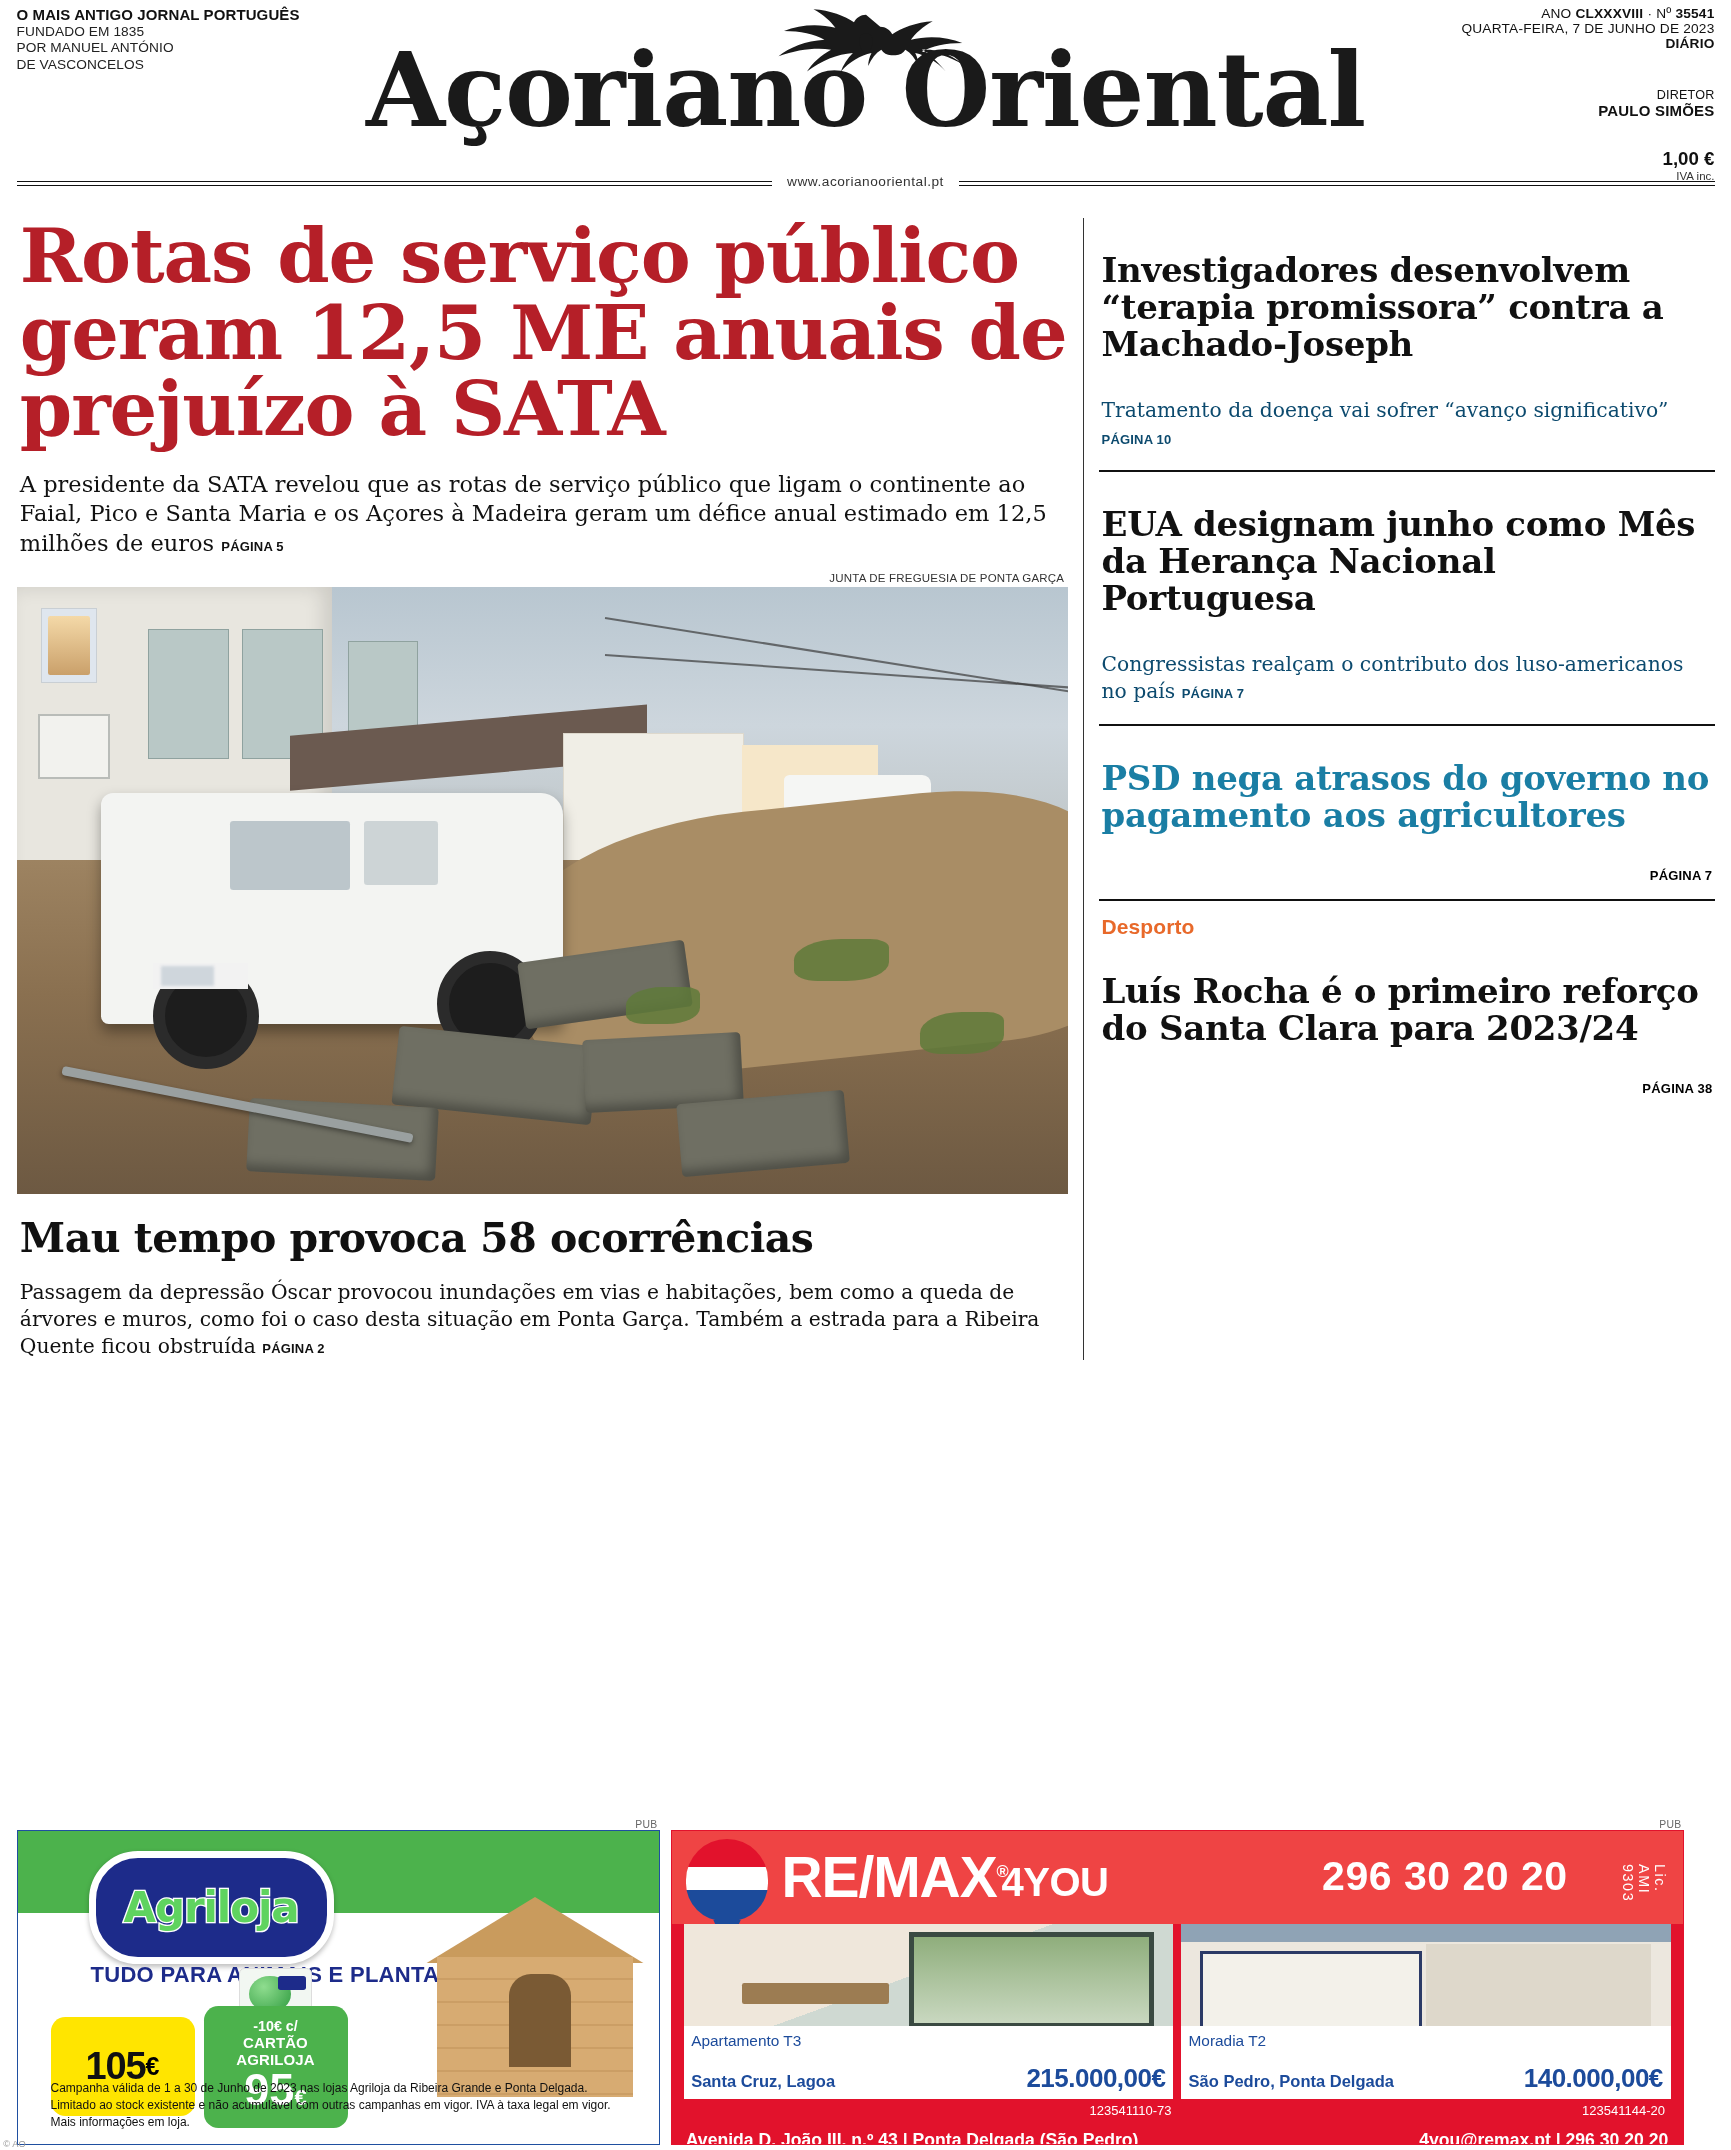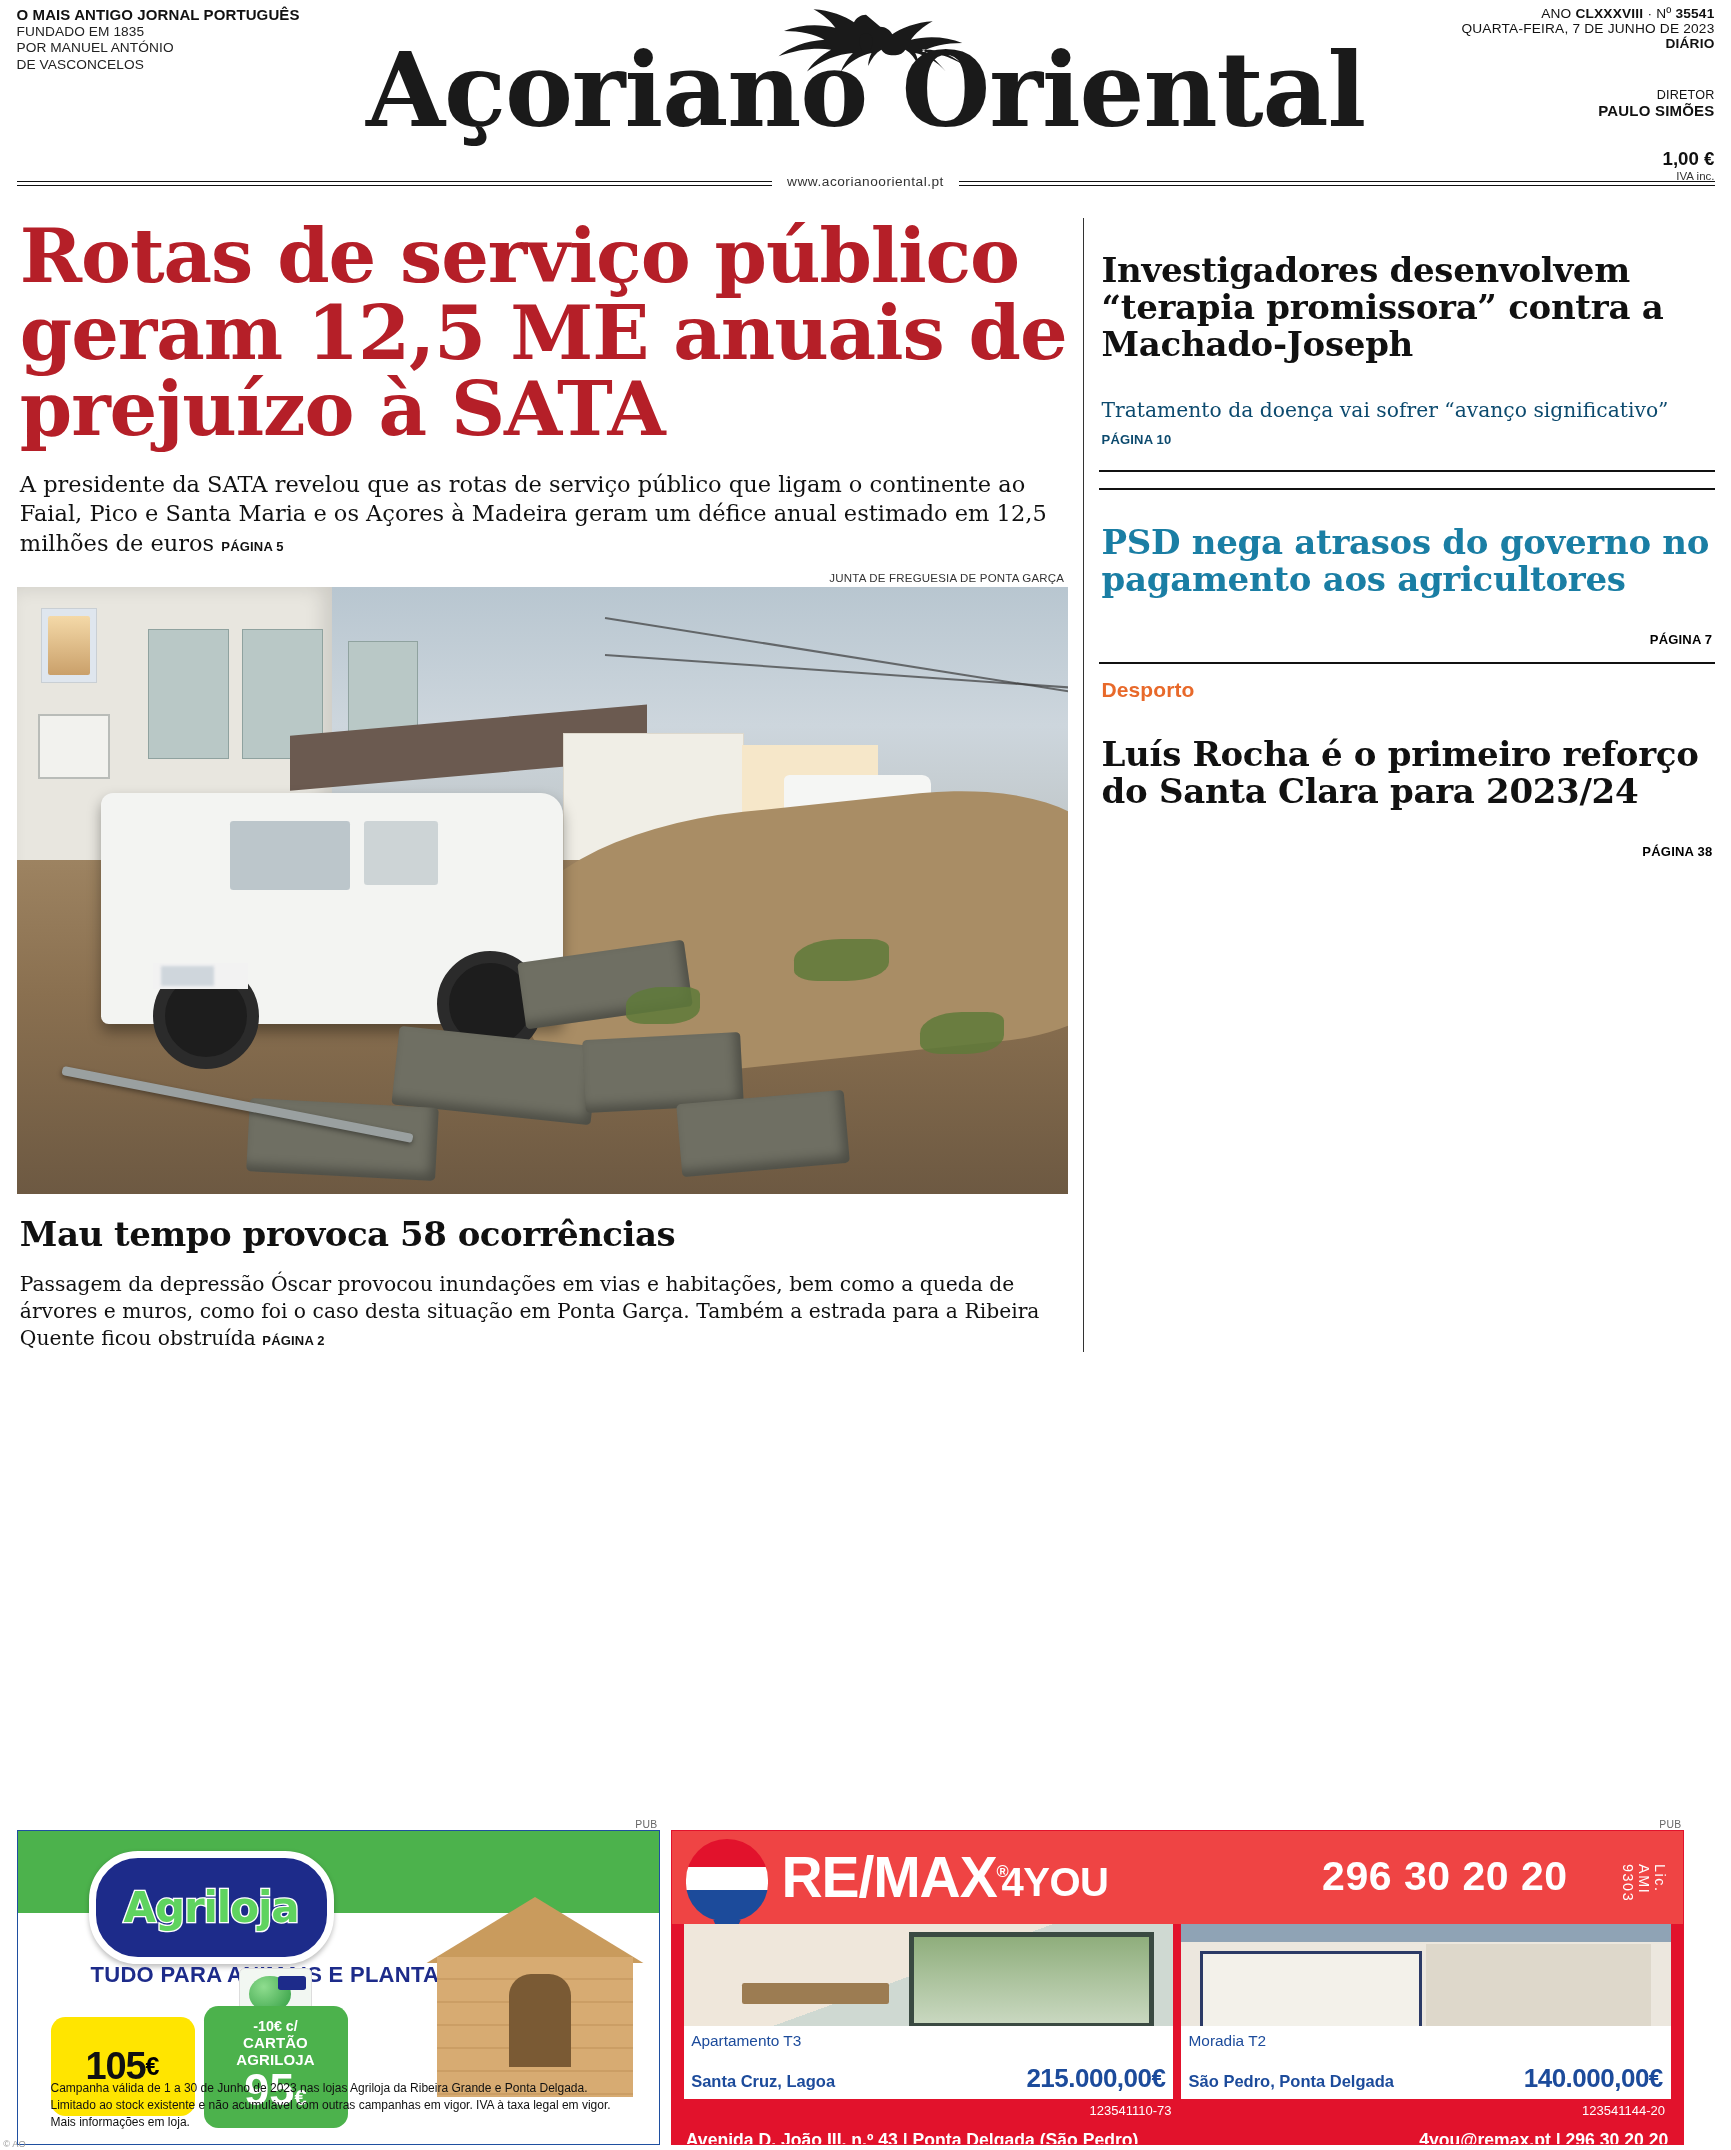--- a/index.html
+++ b/index.html
@@ -76,21 +76,21 @@
      background:linear-gradient(180deg,#9d8361 0%,#8a7050 40%,#6d5942 100%);}
   .ph-dirt2{position:absolute;left:48%;top:36%;width:56%;height:42%;background:#a98d65;transform:rotate(-6deg);
      border-radius:40% 30% 20% 25%;}
   .ph-rock{position:absolute;background:#6f6f63;border-radius:4.4px;box-shadow:inset -5.5px -6.6px 11px rgba(0,0,0,.3);}
   .ph-pole{position:absolute;left:4%;bottom:14%;width:34%;height:8.8px;background:#9aa0a0;transform:rotate(11deg);
      border-radius:3.3px;box-shadow:0 2.2px 5.5px rgba(0,0,0,.4);}
   .ph-green{position:absolute;background:#5f7a3a;border-radius:50% 20% 45% 25%;opacity:.85;}
   .ph-wire{position:absolute;height:2.2px;background:#3a3a3a;opacity:.7;transform-origin:left center;}
 
   
-  .sec-hed{font-family:"DejaVu Serif",serif;font-weight:bold;font-size:34px;line-height:1.05;color:#111;
+  .sec-hed{font-family:"DejaVu Serif",serif;font-weight:bold;font-size:41px;line-height:1.05;color:#111;
      margin:23px 3.3px 0 3.3px;letter-spacing:-0.5px;}
   .sec-sub{font-family:"DejaVu Serif",serif;font-size:20.3px;line-height:1.33;color:#111;margin:18.7px 3.3px 0 3.3px;}
 
   
   .side-block{padding:0 2.2px;}
   .side-hed{font-family:"DejaVu Serif",serif;font-weight:bold;font-size:34px;line-height:1.09;color:#111;letter-spacing:-0.3px;}
   .side-hed.blue{color:#1a7ea4;}
   .side-sub{font-family:"DejaVu Serif",serif;font-size:20.3px;line-height:1.3;color:#0c4a6e;margin-top:11px;}
   .side-rule{border-top:2.2px solid #111;margin:15.4px 0 14.3px 0;}
   .pag-right{text-align:right;}
@@ -280,20 +280,27 @@
 
       <div class="side-block">
         <h3 class="side-hed">Investigadores desenvolvem “terapia promissora” contra a Machado-Joseph</h3>
         <p class="side-sub">
           <span>Tratamento da doença vai sofrer “avanço significativo”</span>
           <span class="pag">PÁGINA 10</span>
         </p>
       </div>
       <div class="side-rule"></div>
 
+      <div class="side-block">
+        <h3 class="side-hed">EUA designam junho como Mês da Herança Nacional Portuguesa</h3>
+        <p class="side-sub">
+          <span>Congressistas realçam o contributo dos luso-americanos no país</span>
+          <span class="pag">PÁGINA 7</span>
+        </p>
+      </div>
       <div class="side-rule"></div>
 
       <div class="side-block">
         <h3 class="side-hed blue">PSD nega atrasos do governo no pagamento aos agricultores</h3>
         <div class="pag pag-right" style="margin-top:10px;">PÁGINA 7</div>
       </div>
       <div class="side-rule"></div>
 
       <div class="side-block">
         <div class="kicker">Desporto</div>

